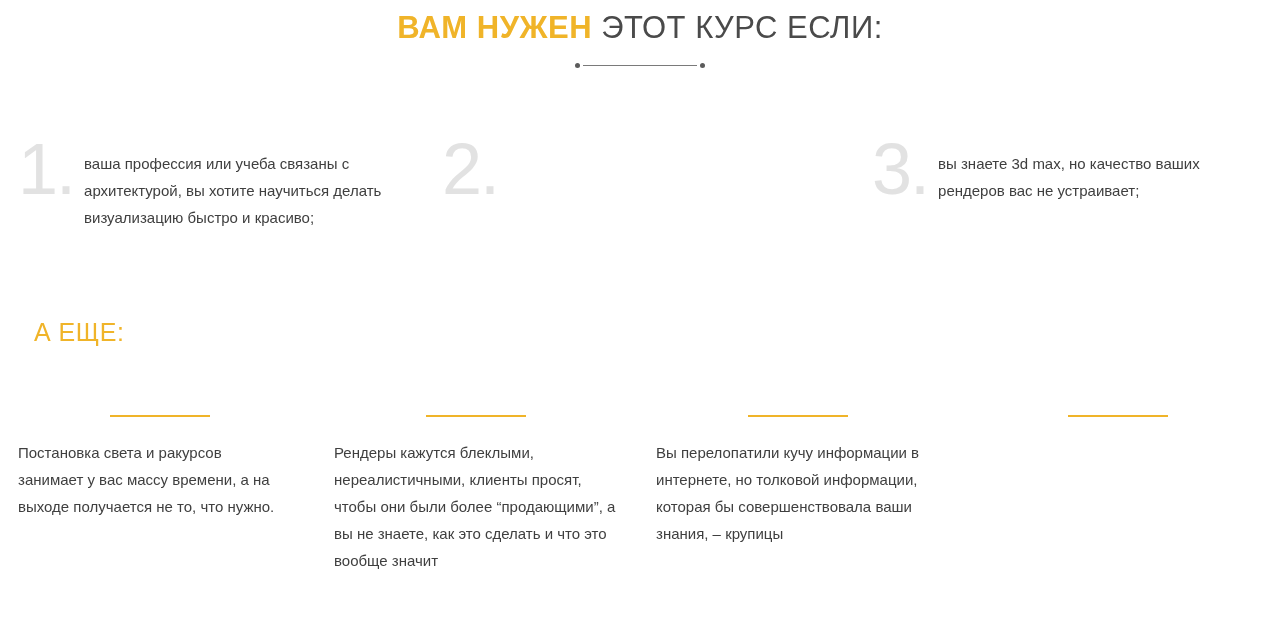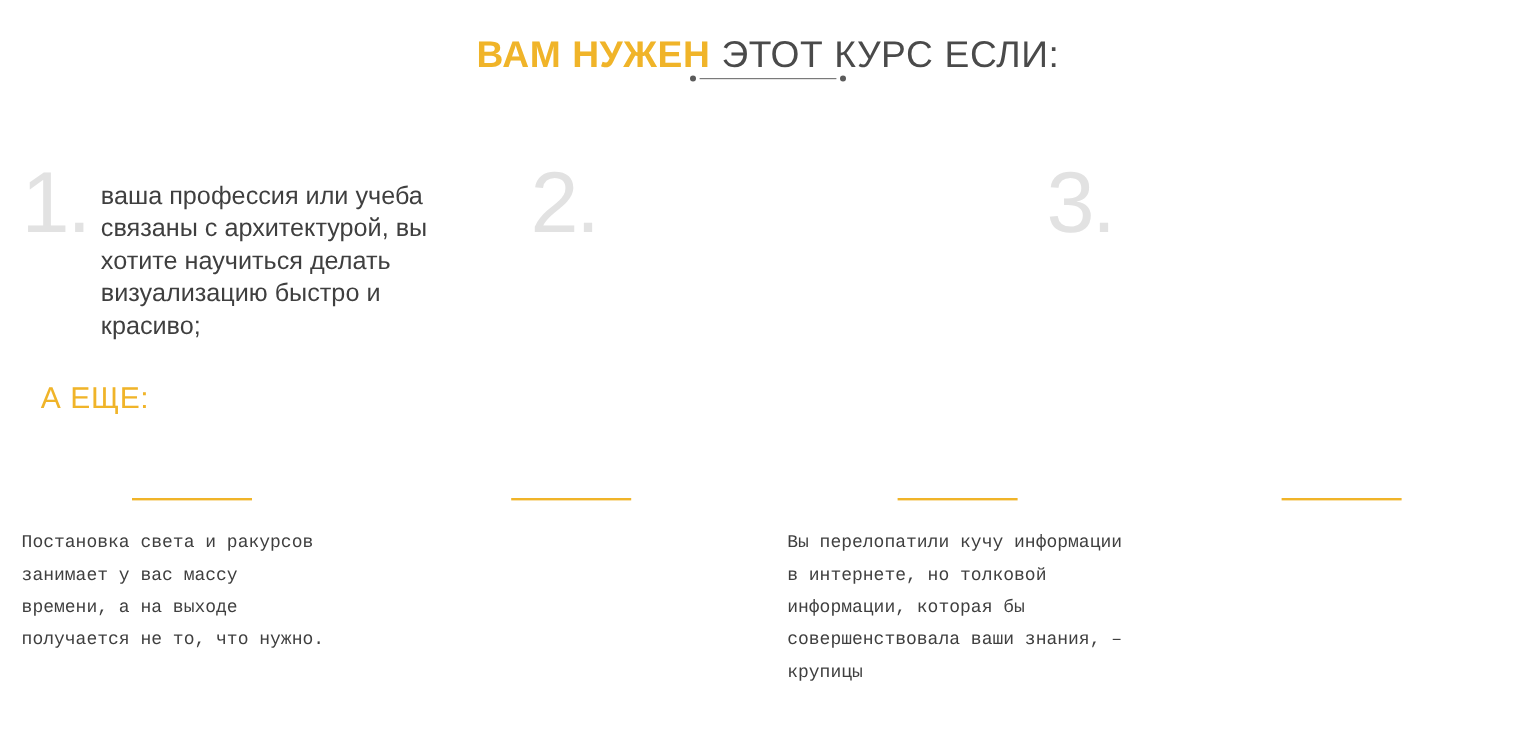--- a/index.html
+++ b/index.html
@@ -12,21 +12,21 @@
     height: 618px;
     position: relative;
     overflow: hidden;
     font-family: "Liberation Sans", sans-serif;
     color: #3a3a3a;
   }
 
   
   .headline {
     position: absolute;
-    top: 28px;
+    top: 10px;
     left: 0;
     width: 1280px;
     text-align: center;
     font-size: 31px;
     letter-spacing: 0.5px;
     font-weight: 400;
     white-space: nowrap;
   }
   .headline .accent {
     color: #f0b429;
@@ -79,21 +79,21 @@
   .num-item .num {
     font-size: 72px;
     line-height: 78px;
     color: #e2e2e2;
     font-weight: 400;
     margin-right: 10px;
     flex: 0 0 auto;
     letter-spacing: -2px;
   }
   .num-item .num-text {
-    font-size: 21px;
+    font-size: 15px;
     line-height: 27px;
     color: #3f3f3f;
     padding-top: 20px;
   }
 
   #num-1 { left: 18px;  width: 400px; }
   #num-1 .num-text { width: 310px; }
   #num-2 { left: 442px; width: 400px; }
   #num-2 .num-text { width: 290px; }
   #num-3 { left: 872px; width: 410px; }
@@ -124,21 +124,20 @@
   .col .rule {
     width: 100px;
     height: 2px;
     background: #f0b429;
     margin-bottom: 22px;
   }
   .col .col-text {
     font-size: 15px;
     line-height: 27px;
     color: #3f3f3f;
-    font-family: Liberation Mono, monospace;
   }
   #col-1 { left: 18px;  width: 260px; }
   #col-2 { left: 334px; width: 285px; }
   #col-3 { left: 656px; width: 290px; }
   #col-4 { left: 976px; width: 290px; }
   #col-1 .rule { margin-left: 92px; }
   #col-2 .rule { margin-left: 92px; }
   #col-3 .rule { margin-left: 92px; }
   #col-4 .rule { margin-left: 92px; }
 </style>
@@ -162,35 +161,37 @@
     <span class="num">1.</span>
     <span class="num-text">ваша профессия или учеба связаны с архитектурой, вы хотите научиться делать визуализацию быстро и красиво;</span>
   </div>
 
   <div class="num-item" id="num-2">
     <span class="num">2.</span>
   </div>
 
   <div class="num-item" id="num-3">
     <span class="num">3.</span>
+    <span class="num-text">вы знаете 3d max, но качество ваших рендеров вас не устраивает;</span>
   </div>
 
 </div>
 
 <div class="subheading">А ЕЩЕ:</div>
 
 <div class="cols">
 
   <div class="col" id="col-1">
     <div class="rule"></div>
     <div class="col-text">Постановка света и ракурсов занимает у вас массу времени, а на выходе получается не то, что нужно.</div>
   </div>
 
   <div class="col" id="col-2">
     <div class="rule"></div>
+    <div class="col-text">Рендеры кажутся блеклыми, нереалистичными, клиенты просят, чтобы они были более “продающими”, а вы не знаете, как это сделать и что это вообще значит</div>
   </div>
 
   <div class="col" id="col-3">
     <div class="rule"></div>
     <div class="col-text">Вы перелопатили кучу информации в интернете, но толковой информации, которая бы совершенствовала ваши знания, – крупицы</div>
   </div>
 
   <div class="col" id="col-4">
     <div class="rule"></div>
   </div>

